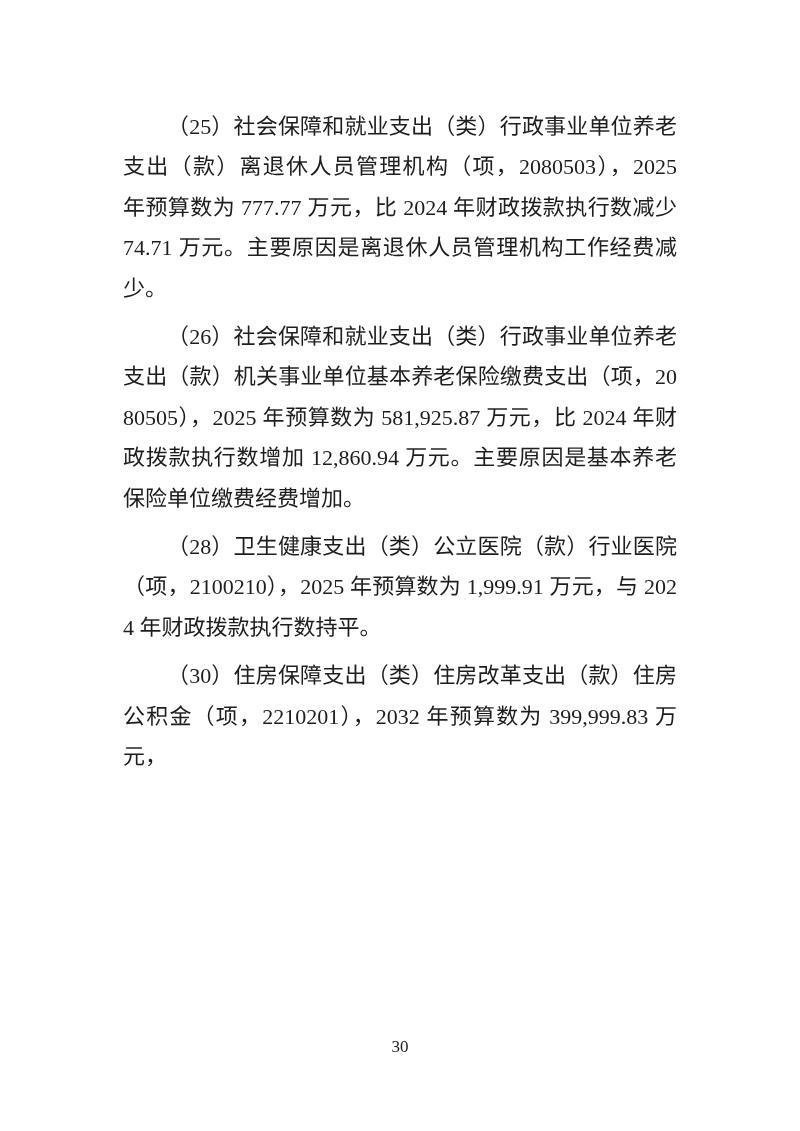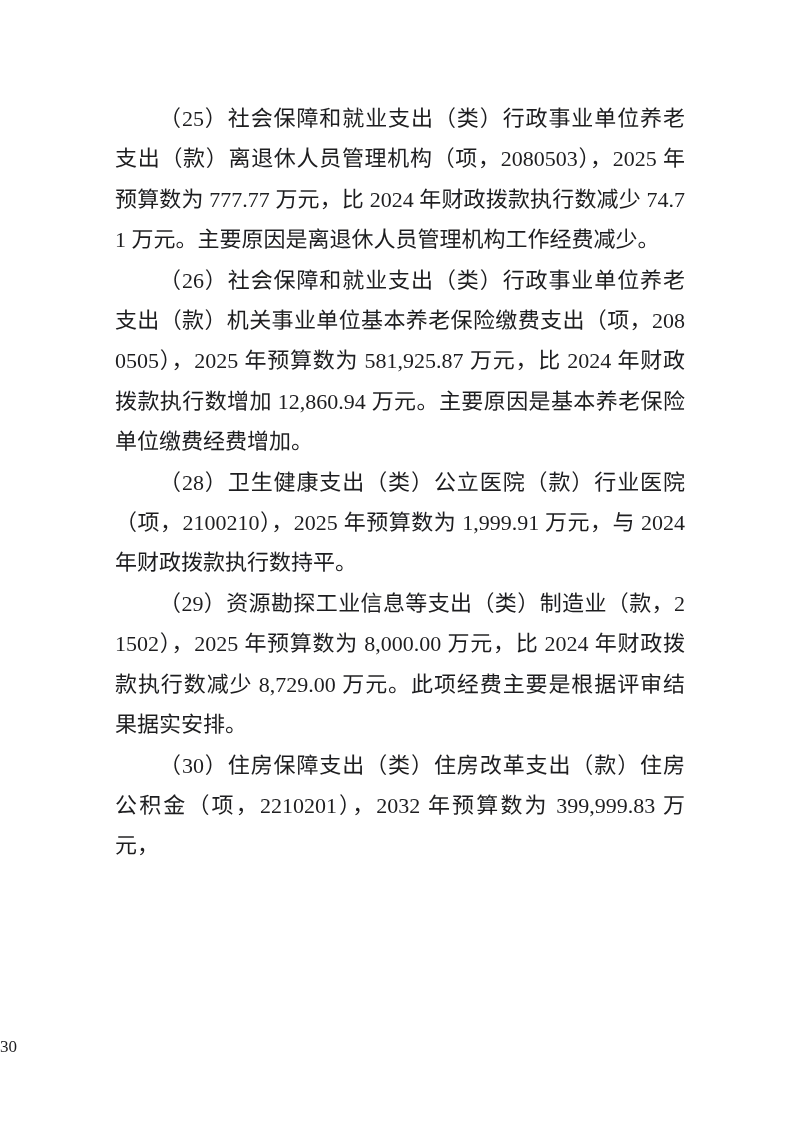--- a/index.html
+++ b/index.html
@@ -20,44 +20,43 @@
     left: 115px;
     top: 99px;
     width: 570px;
     font-size: 22px;
     line-height: 40.4px;
     color: #1d1d1f;
     text-align: justify;
     text-justify: inter-ideograph;
   }
   .doc-text p {
-    margin: 0;
+    margin: 8px;
     padding: 0;
     text-indent: 2em;
     word-break: break-all;
   }
   .page-footer {
     position: absolute;
     top: 1036px;
     left: 0;
     width: 800px;
-    text-align: left;
+    text-align: center;
     font-size: 17px;
     line-height: 22px;
     color: #1d1d1f;
   }
 </style>
 </head>
 <body>
 
 <div class="page">
 
   <div class="doc-text">
     <p>（25）社会保障和就业支出（类）行政事业单位养老支出（款）离退休人员管理机构（项，2080503），2025 年预算数为 777.77 万元，比 2024 年财政拨款执行数减少 74.71 万元。主要原因是离退休人员管理机构工作经费减少。</p>
     <p>（26）社会保障和就业支出（类）行政事业单位养老支出（款）机关事业单位基本养老保险缴费支出（项，2080505），2025 年预算数为 581,925.87 万元，比 2024 年财政拨款执行数增加 12,860.94 万元。主要原因是基本养老保险单位缴费经费增加。</p>
     <p>（28）卫生健康支出（类）公立医院（款）行业医院（项，2100210），2025 年预算数为 1,999.91 万元，与 2024 年财政拨款执行数持平。</p>
-    <p>（29）资源勘探工业信息等支出（类）制造业（款，21502），2025 年预算数为 8,000.00 万元，比 2024 年财政拨款执行数减少 8,729.00 万元。此项经费主要是根据评审结果据实安排。</p>
     <p>（30）住房保障支出（类）住房改革支出（款）住房公积金（项，2210201），2032 年预算数为 399,999.83 万元，</p>
   </div>
 
   <div class="page-footer">30</div>
 
 </div>
 
 </body></html>

